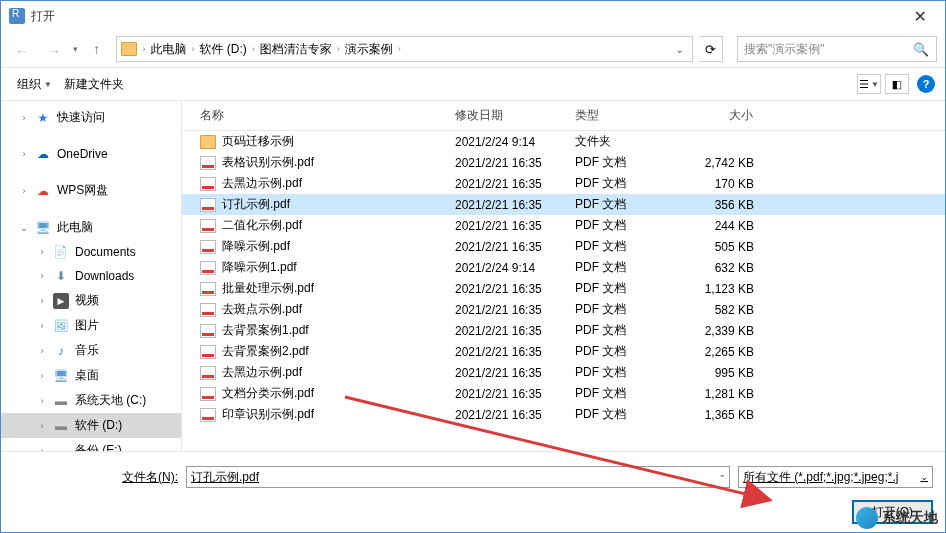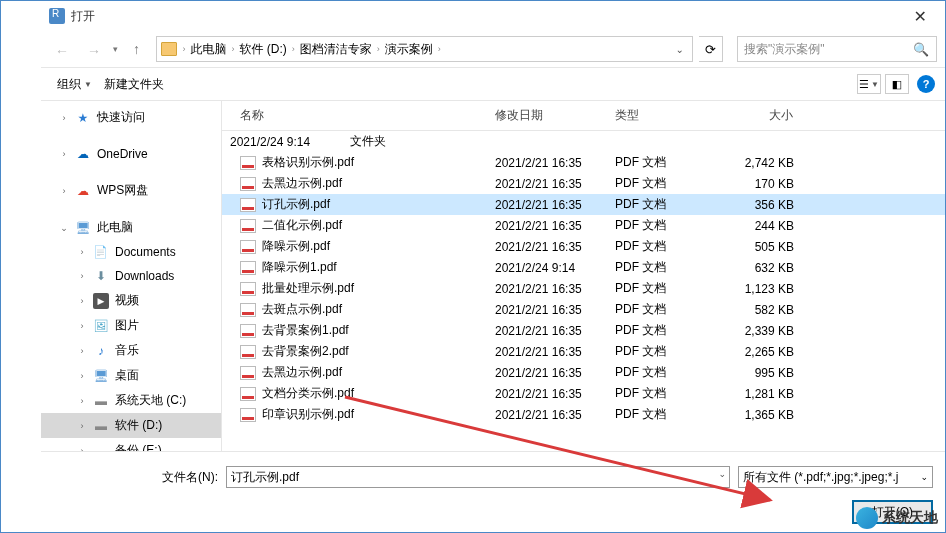--- a/index.html
+++ b/index.html
@@ -1,17 +1,17 @@
 <!DOCTYPE html>
 <html><head>
 <meta charset="utf-8">
 <style>
 * { box-sizing: border-box; margin: 0; padding: 0; font-family: "Microsoft YaHei", "Segoe UI", sans-serif; }
 body { background: #fff; width: 946px; height: 533px; overflow: hidden; position: relative; }
-.window { border: 1px solid #4a88c7; width: 946px; height: 533px; display: flex; flex-direction: column; padding-left: 40px; }
+.window { border: 1px solid #4a88c7; width: 946px; height: 533px; display: flex; flex-direction: column; }
 
 
 .titlebar { height: 30px; display: flex; align-items: center; padding: 0 8px; font-size: 12px; color: #333; }
 .titlebar .app-icon { width: 16px; height: 16px; background: #4a88c7; border-radius: 2px; margin-right: 6px; position:relative;}
 .titlebar .app-icon::after{content:"R";color:#fff;font-size:10px;position:absolute;left:3px;top:0;}
 .titlebar .spacer { flex: 1; }
 .close-btn { font-size: 16px; padding: 4px 10px; cursor: pointer; }
 
 
 .navrow { height: 36px; display: flex; align-items: center; padding: 2px 8px; gap: 6px; }
@@ -69,21 +69,21 @@
 .filelist .row.selected { background: #cce8ff; }
 .filelist .row > div { padding: 2px 8px; overflow: hidden; white-space: nowrap; }
 .filelist .row .col-name { display: flex; align-items: center; gap: 6px; }
 .fi {width:16px;height:14px;display:inline-block;}
 .fi-folder{background:#f7c871;border:1px solid #d4a43a;border-radius:1px;}
 .fi-pdf{background:#fff;border:1px solid #bbb;position:relative;}
 .fi-pdf::after{content:"";position:absolute;bottom:1px;left:1px;right:1px;height:3px;background:#d93a3a;}
 
 
 .bottom { border-top: 1px solid #e6e6e6; padding: 14px 12px 8px; font-size: 12px; }
-.bottom .row1 { display: flex; align-items: center; gap: 8px; }
+.bottom .row1 { display: flex; align-items: center; gap: 8px; text-decoration: underline; }
 .bottom .lbl { width: 165px; text-align: right; }
 .bottom .fname-input { flex: 1; height: 22px; border: 1px solid #999; padding: 0 4px; font-size: 12px; }
 .bottom .filter { width: 195px; height: 22px; border: 1px solid #999; padding: 0 4px; font-size: 12px; display: flex; align-items: center; justify-content: space-between; }
 .bottom .filter .fdrop{margin-left:auto;font-size:9px;}
 .bottom .row2 { display: flex; justify-content: flex-end; gap: 6px; margin-top: 12px; }
 .bottom .btn { height: 24px; border: 1px solid #999; background: #e9e9e9; padding: 0 18px; font-size: 12px; display:flex;align-items:center;}
 .bottom .btn.primary { border: 2px solid #0369a1; }
 .fname-wrap{flex:1;position:relative;display:flex;}
 .fname-wrap .ddrop{position:absolute;right:4px;top:3px;font-size:9px;color:#555;}
 
@@ -218,20 +218,24 @@
 
     <div class="filelist">
       <div class="hdr">
         <div class="col-name">名称</div>
         <div class="col-date">修改日期</div>
         <div class="col-type">类型</div>
         <div class="col-size">大小</div>
       </div>
       <div class="rows" id="rows">
           <div class="row">
+            <div class="col-name">
+              <span class="fi fi-folder"></span>
+              <span>页码迁移示例</span>
+            </div>
             <div class="col-date">2021/2/24 9:14</div>
             <div class="col-type">文件夹</div>
             <div class="col-size"></div>
           </div>
           <div class="row">
             <div class="col-name">
               <span class="fi fi-pdf"></span>
               <span>表格识别示例.pdf</span>
             </div>
             <div class="col-date">2021/2/21 16:35</div>

